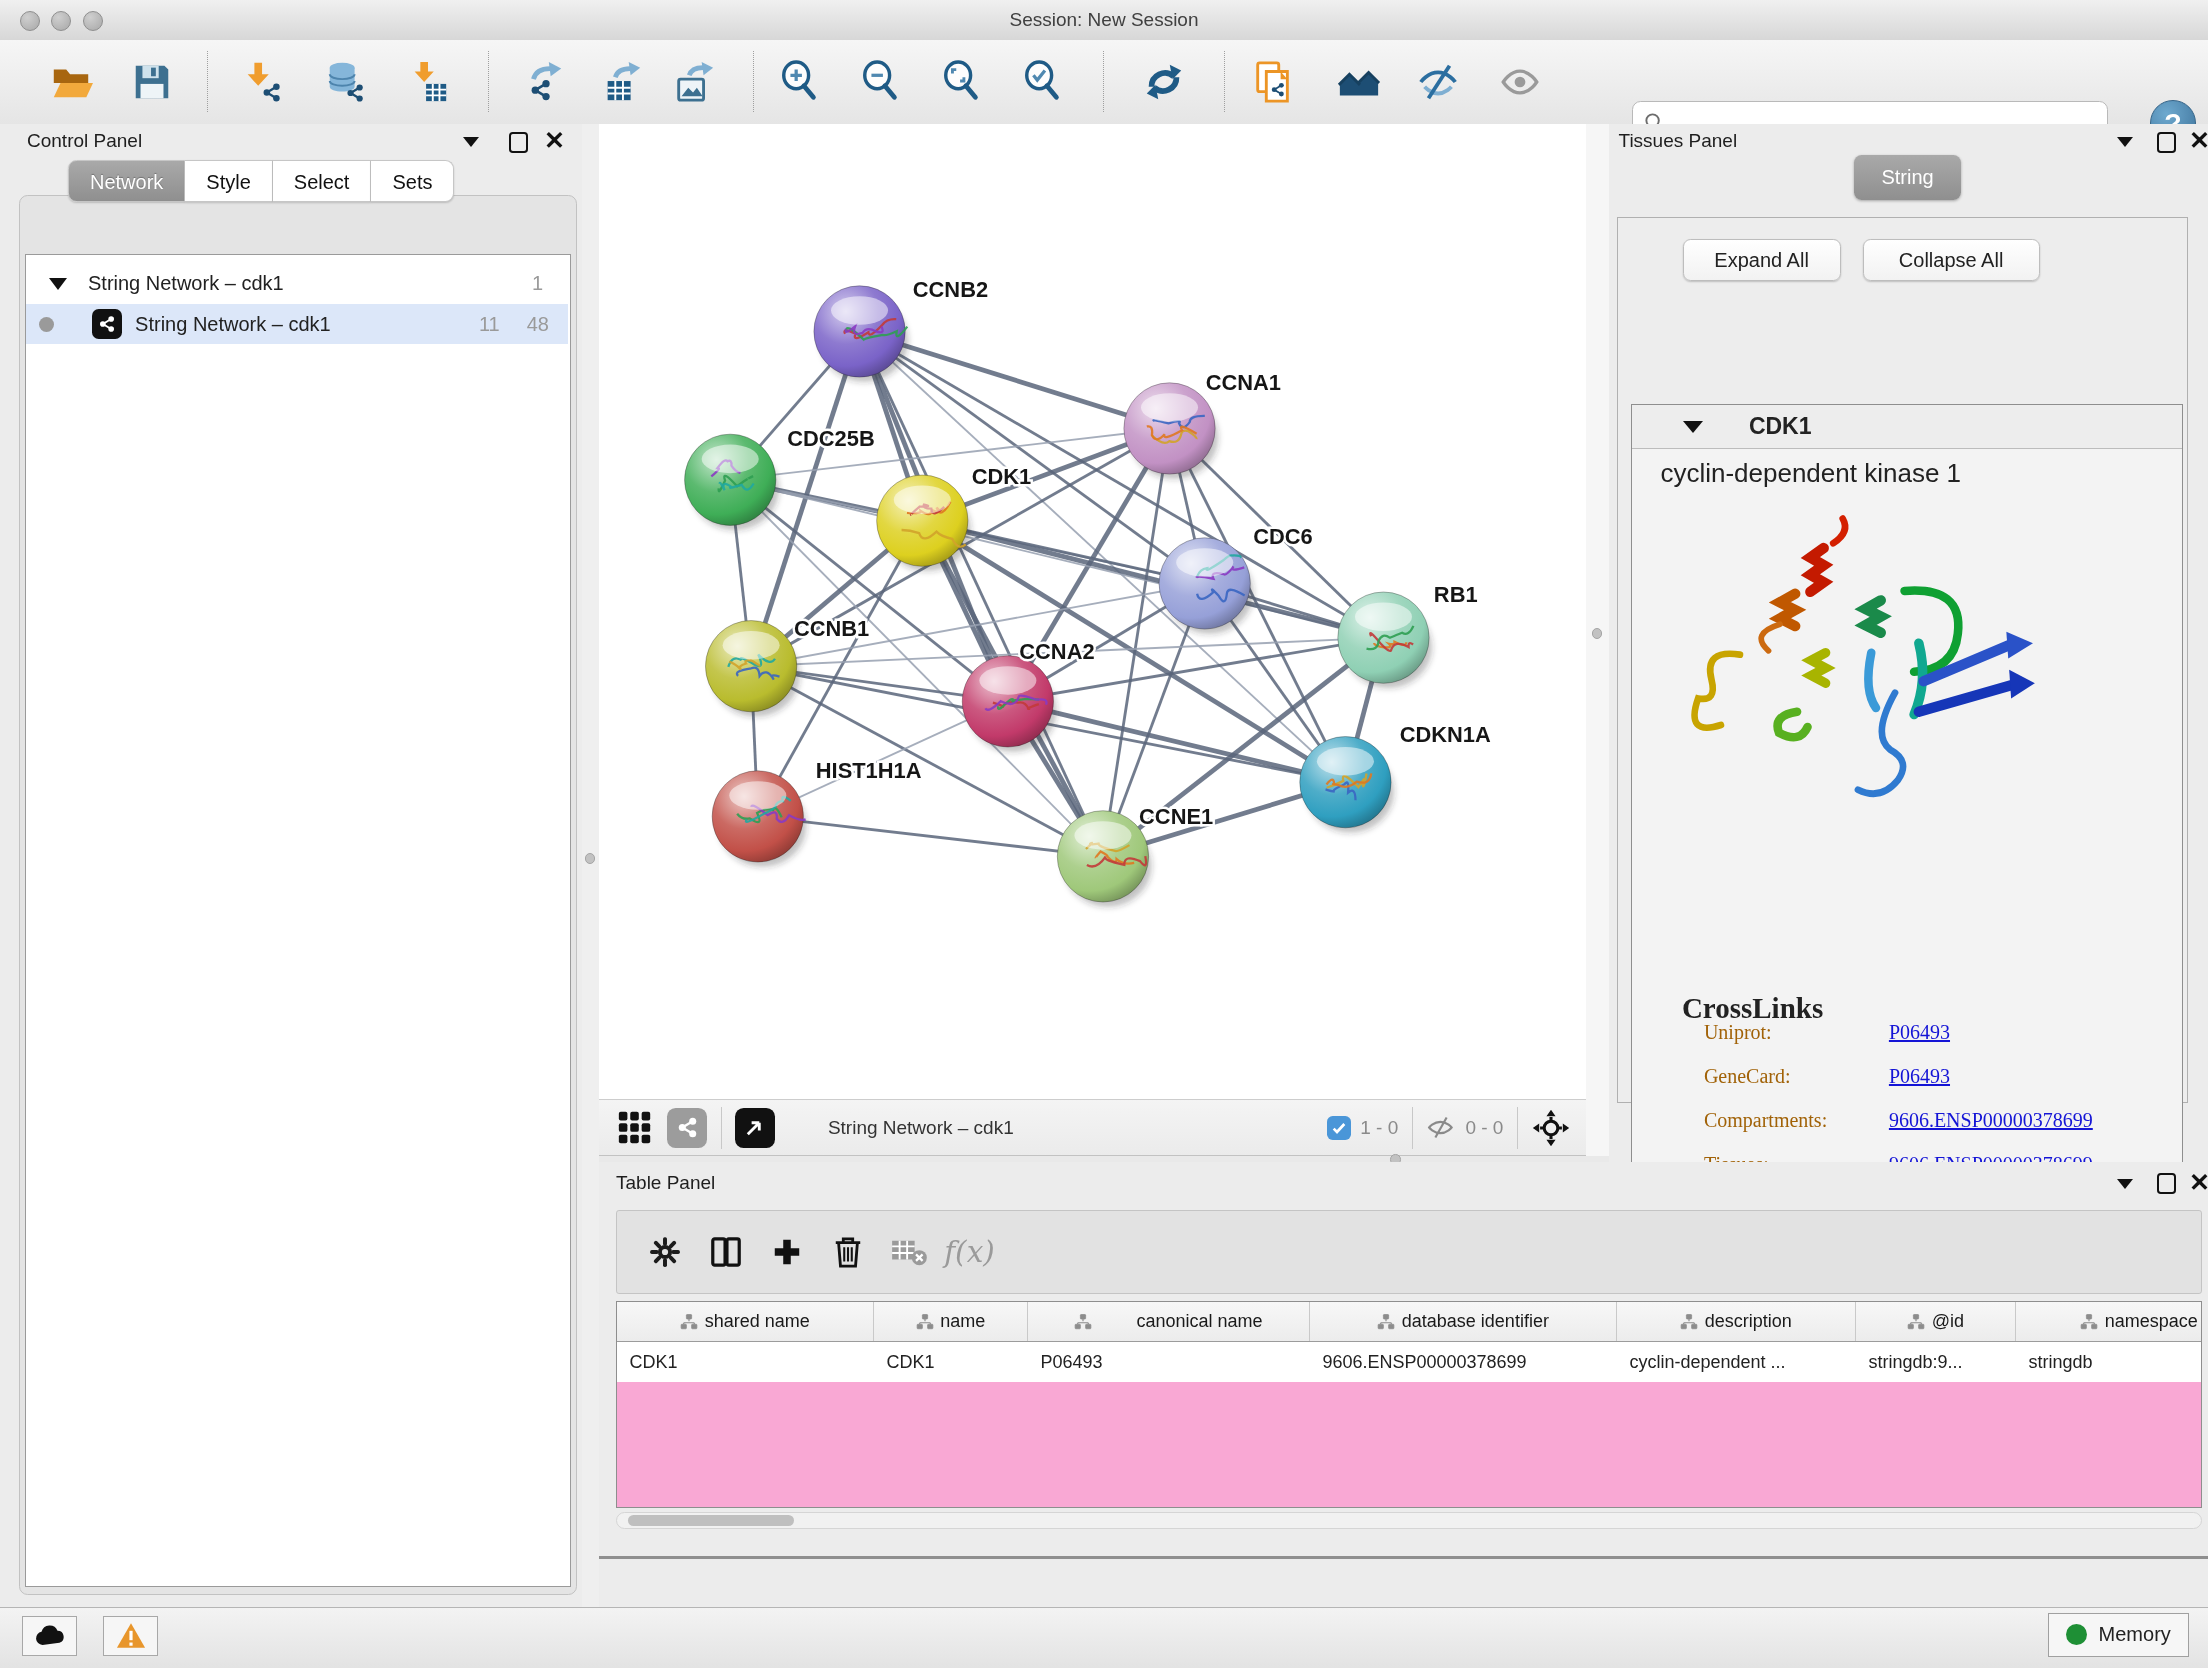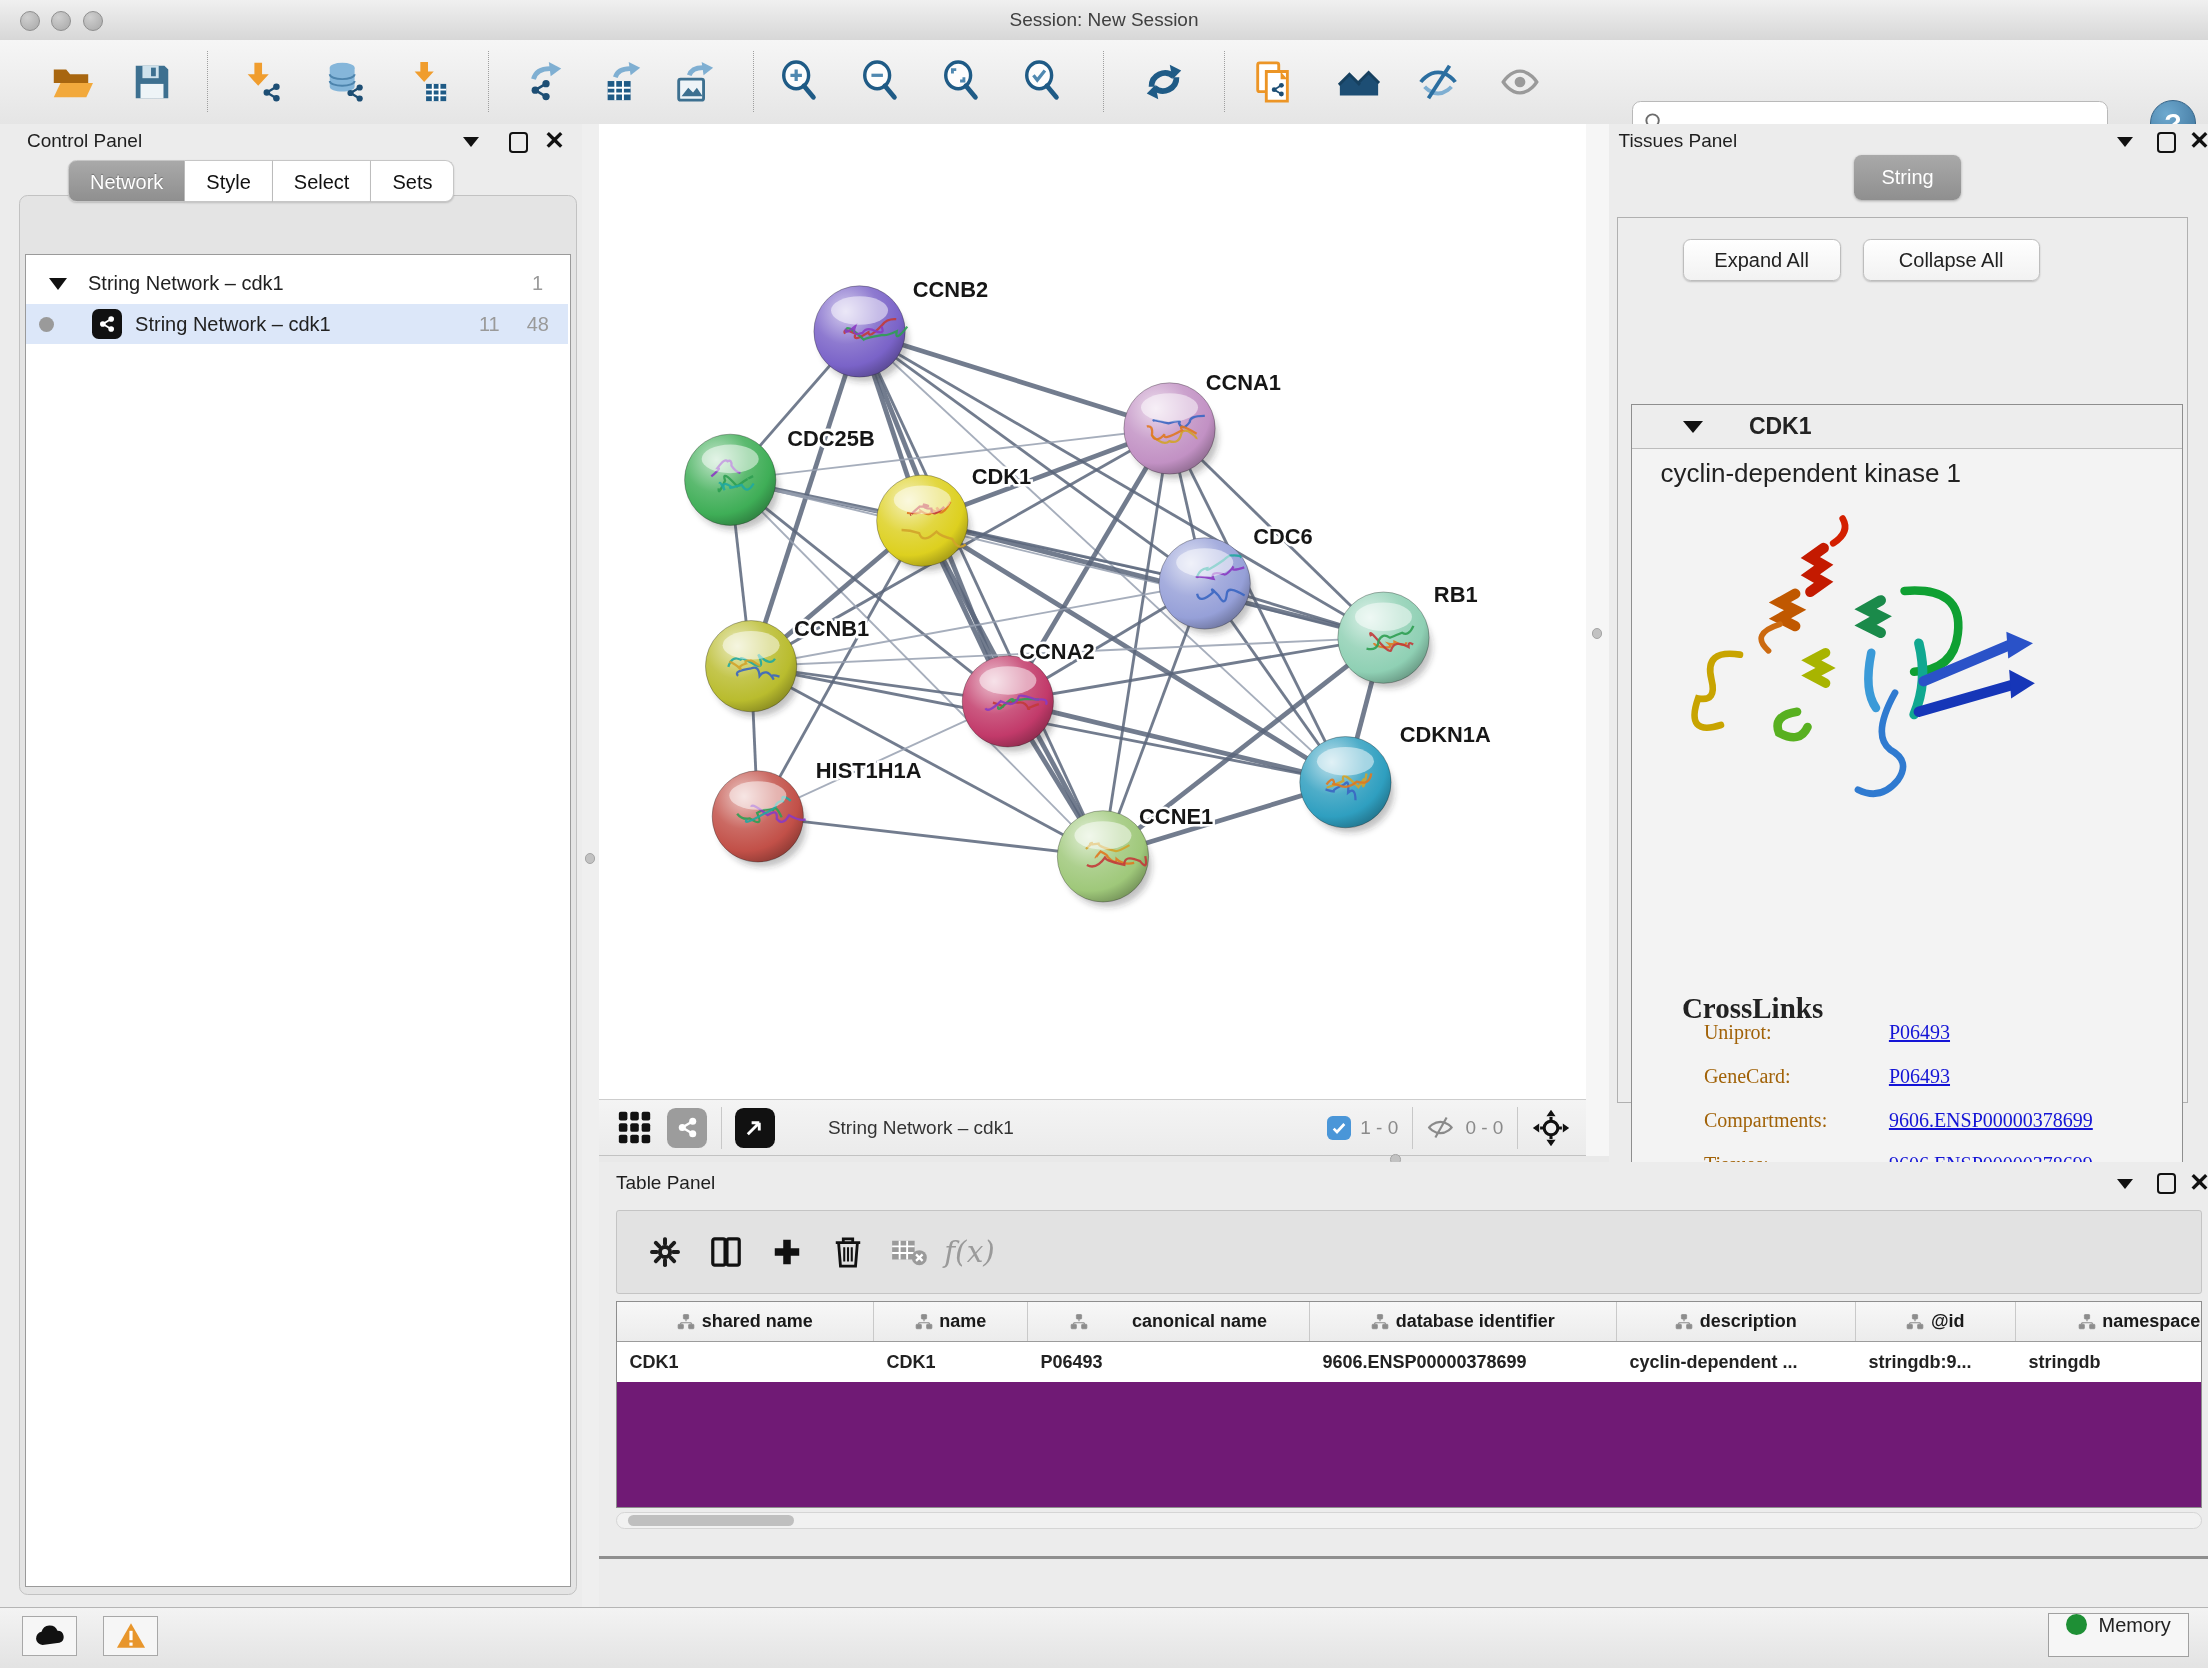--- a/index.html
+++ b/index.html
@@ -72,37 +72,37 @@
     display:flex;align-items:center;box-sizing:border-box;}
   .serif{font-family:"Liberation Serif",serif;}
   .xrow{display:flex;height:44px;align-items:center;font-size:20px;}
   .xlabel{width:185px;color:#a16207;}
   .xrow a{color:#1414d6;text-decoration:underline;}
   
   .tpanel{left:599px;top:1162px;width:1609px;height:445px;background:#ececec;overflow:hidden;}
   .ttool{left:17px;top:48px;width:1586px;height:84px;background:#e2e2e2;border:1px solid #c4c4c4;
     border-radius:2.9px;display:flex;align-items:center;box-sizing:border-box;}
   .ticon{width:61px;height:53px;display:flex;align-items:center;justify-content:center;}
-  .tablebox{left:17px;top:139px;width:1586px;height:207px;background:#701a75;border:1.9px solid #8e8e8e;
-    box-sizing:border-box;overflow:hidden;font-weight:bold;}
+  .tablebox{left:17px;top:139px;width:1586px;height:207px;background:#f9a8d4;border:1.9px solid #8e8e8e;
+    box-sizing:border-box;overflow:hidden;}
   .thead{display:flex;height:40px;background:linear-gradient(#f7f7f7,#ececec);border-bottom:1.9px solid #9c9c9c;box-sizing:border-box;}
   .th{display:flex;align-items:center;justify-content:center;gap:6.7px;font-size:18px;color:#1a1a1a;
       border-right:1px solid #c9c9c9;box-sizing:border-box;flex:none;}
   .trow{display:flex;height:40px;background:#fff;}
   .td{font-size:18px;line-height:40px;padding-left:12.4px;box-sizing:border-box;flex:none;overflow:hidden;white-space:nowrap;}
   .hscroll{left:17px;top:350px;width:1586px;height:17px;background:#f1f1f1;border:1px solid #d5d5d5;border-radius:8.6px;box-sizing:border-box;}
   .hthumb{left:11.4px;top:1.9px;width:166px;height:11.4px;background:#bfbfbf;border-radius:5.7px;}
   .tdivider{left:0px;top:394px;width:1609px;height:2.9px;background:#8f8f8f;}
   
   .statusbar{left:0;top:1607px;width:2208px;height:61px;background:linear-gradient(#f3f3f3,#e3e3e3);
     border-top:1px solid #b5b5b5;box-sizing:border-box;}
   .sbtn{width:55px;height:40px;background:#f6f6f6;border:1.9px solid #a8a8a8;display:flex;
     align-items:center;justify-content:center;box-sizing:border-box;}
   .membtn{width:141px;height:44px;background:#f6f6f6;border:1.9px solid #a0a0a0;display:flex;gap:11.4px;
-    align-items:flex-start;justify-content:center;font-size:20px;box-sizing:border-box;}
+    align-items:center;justify-content:center;font-size:20px;box-sizing:border-box;}
   .greendot{width:21px;height:21px;border-radius:50%;background:#1e8f35;}
 </style>
 </head>
 <body>
 
 <svg width="0" height="0" style="position:absolute">
   <defs>
     <symbol id="ic-share" viewBox="0 0 24 24">
       <path d="M7 12L17 6M7 12l10 6" stroke="currentColor" stroke-width="2.4" fill="none"></path>
       <circle cx="17" cy="6" r="3.4" fill="currentColor"></circle>

